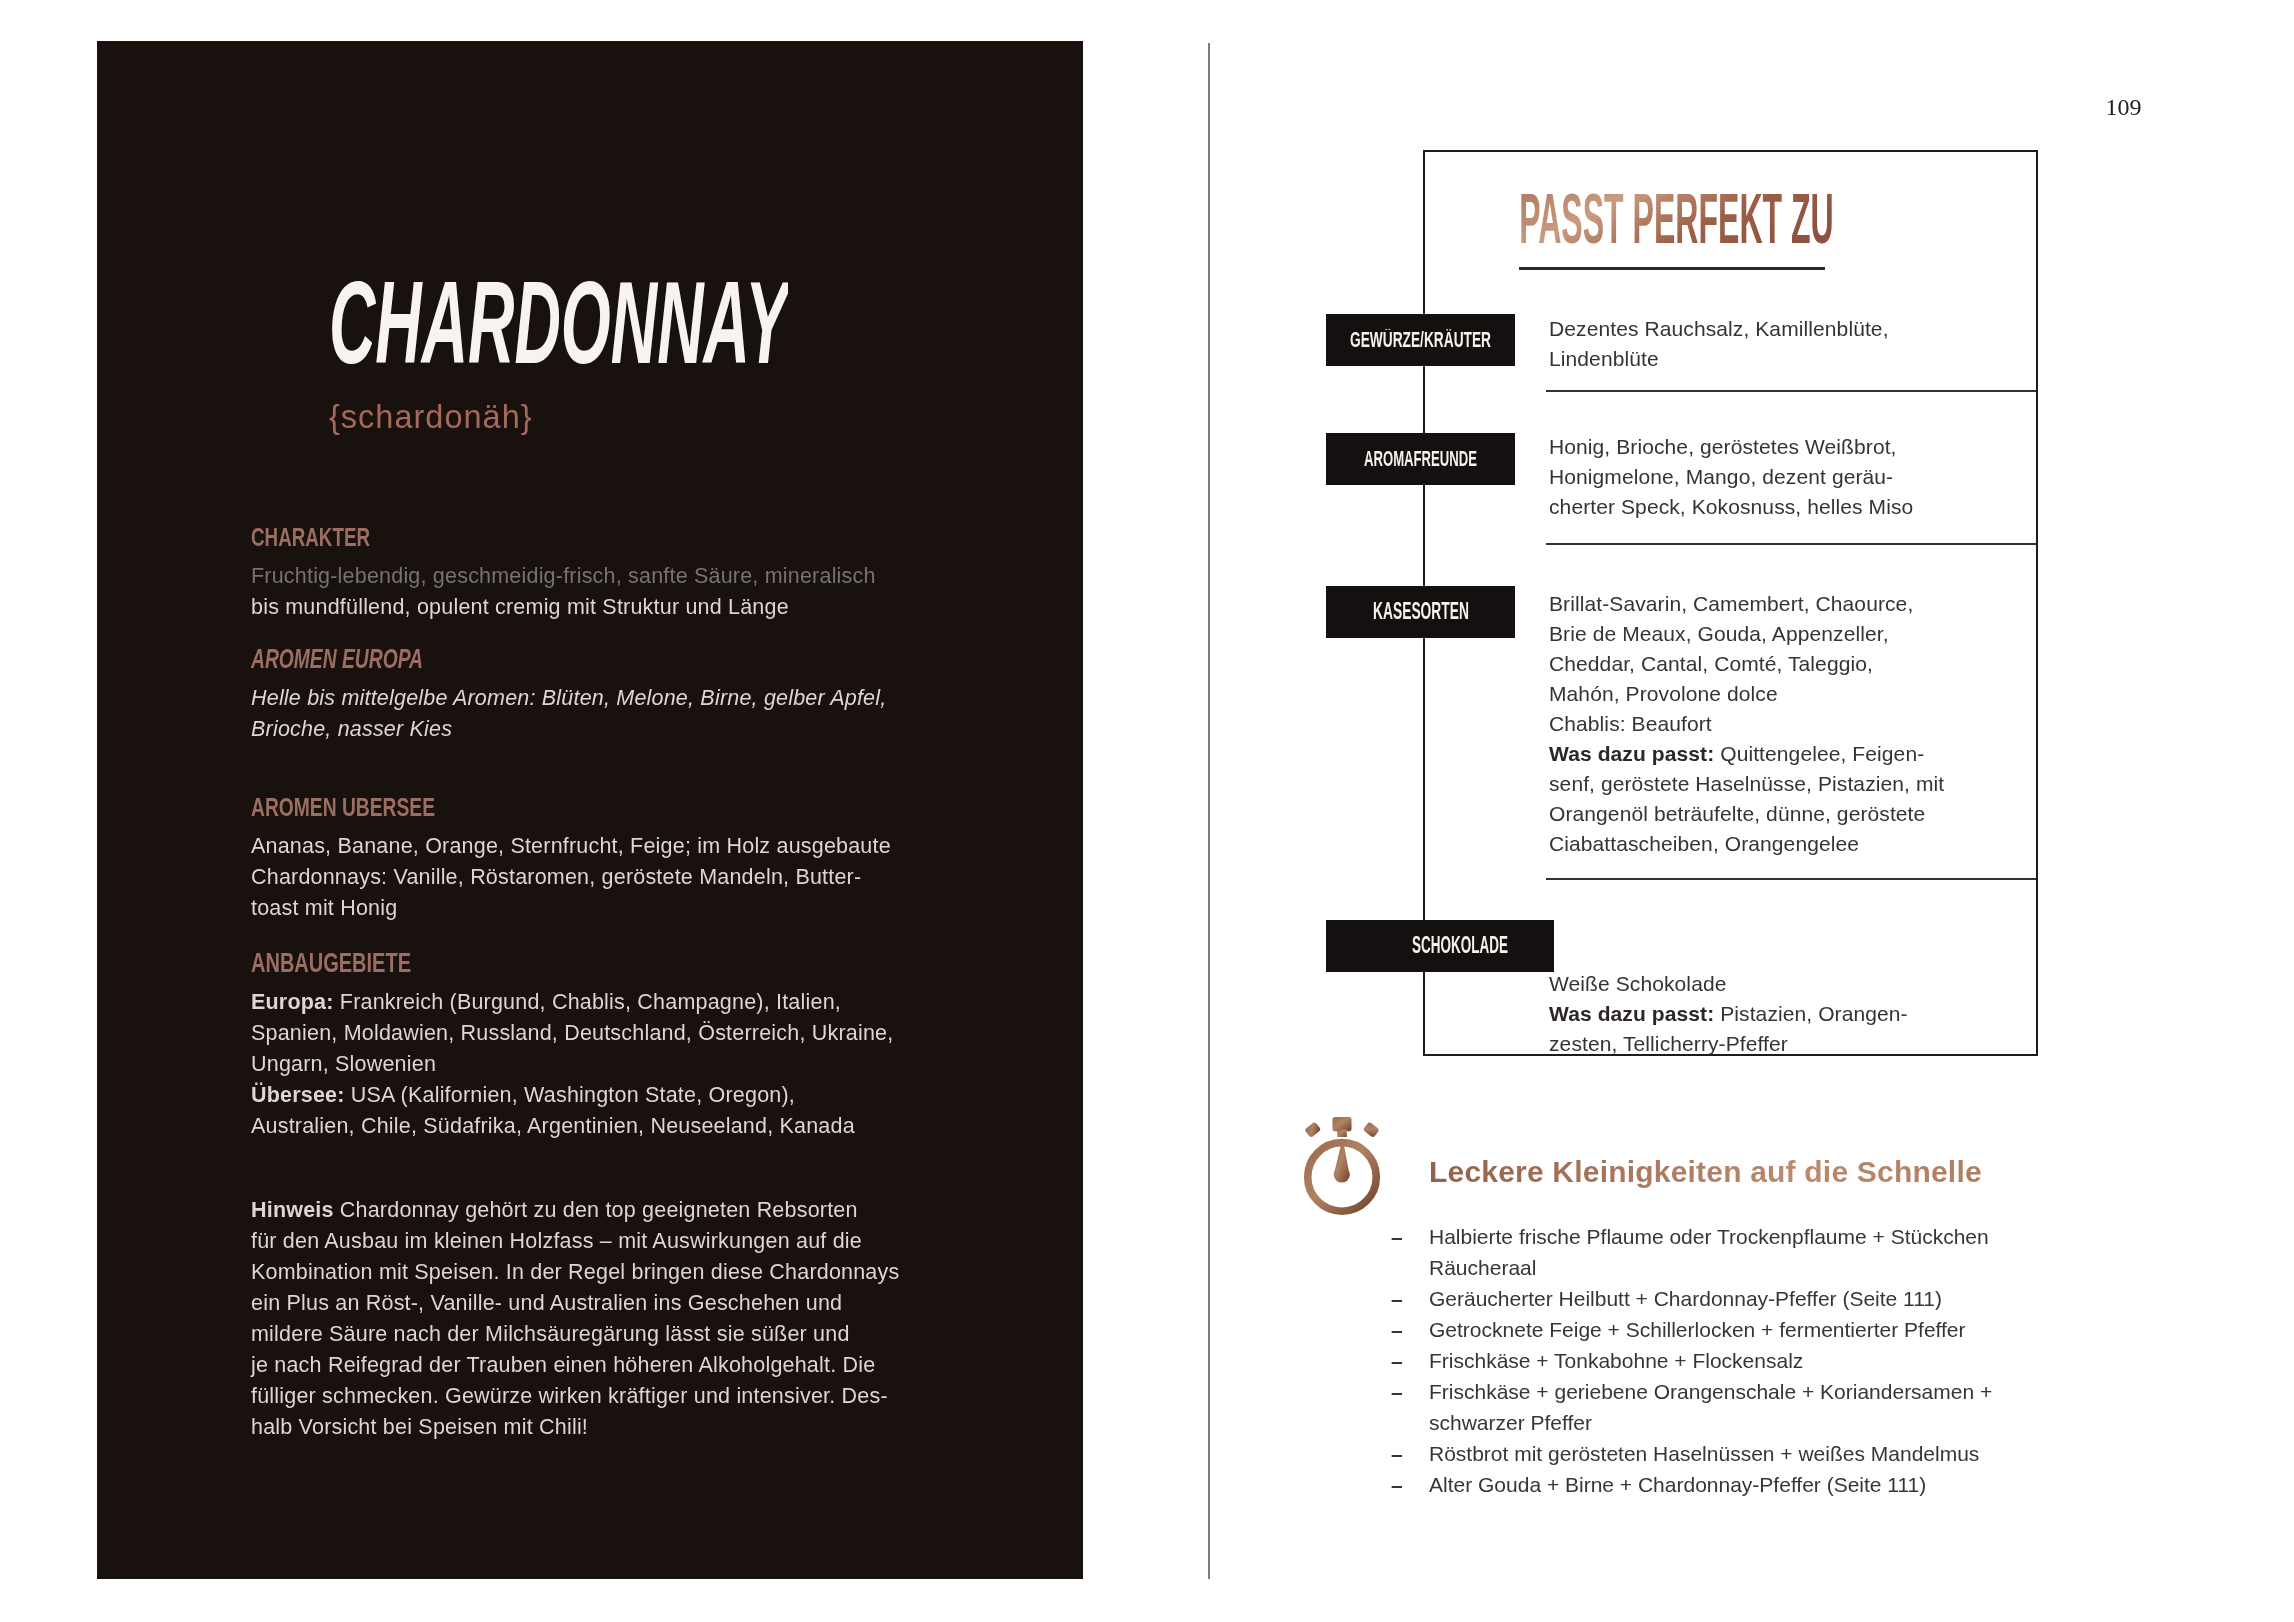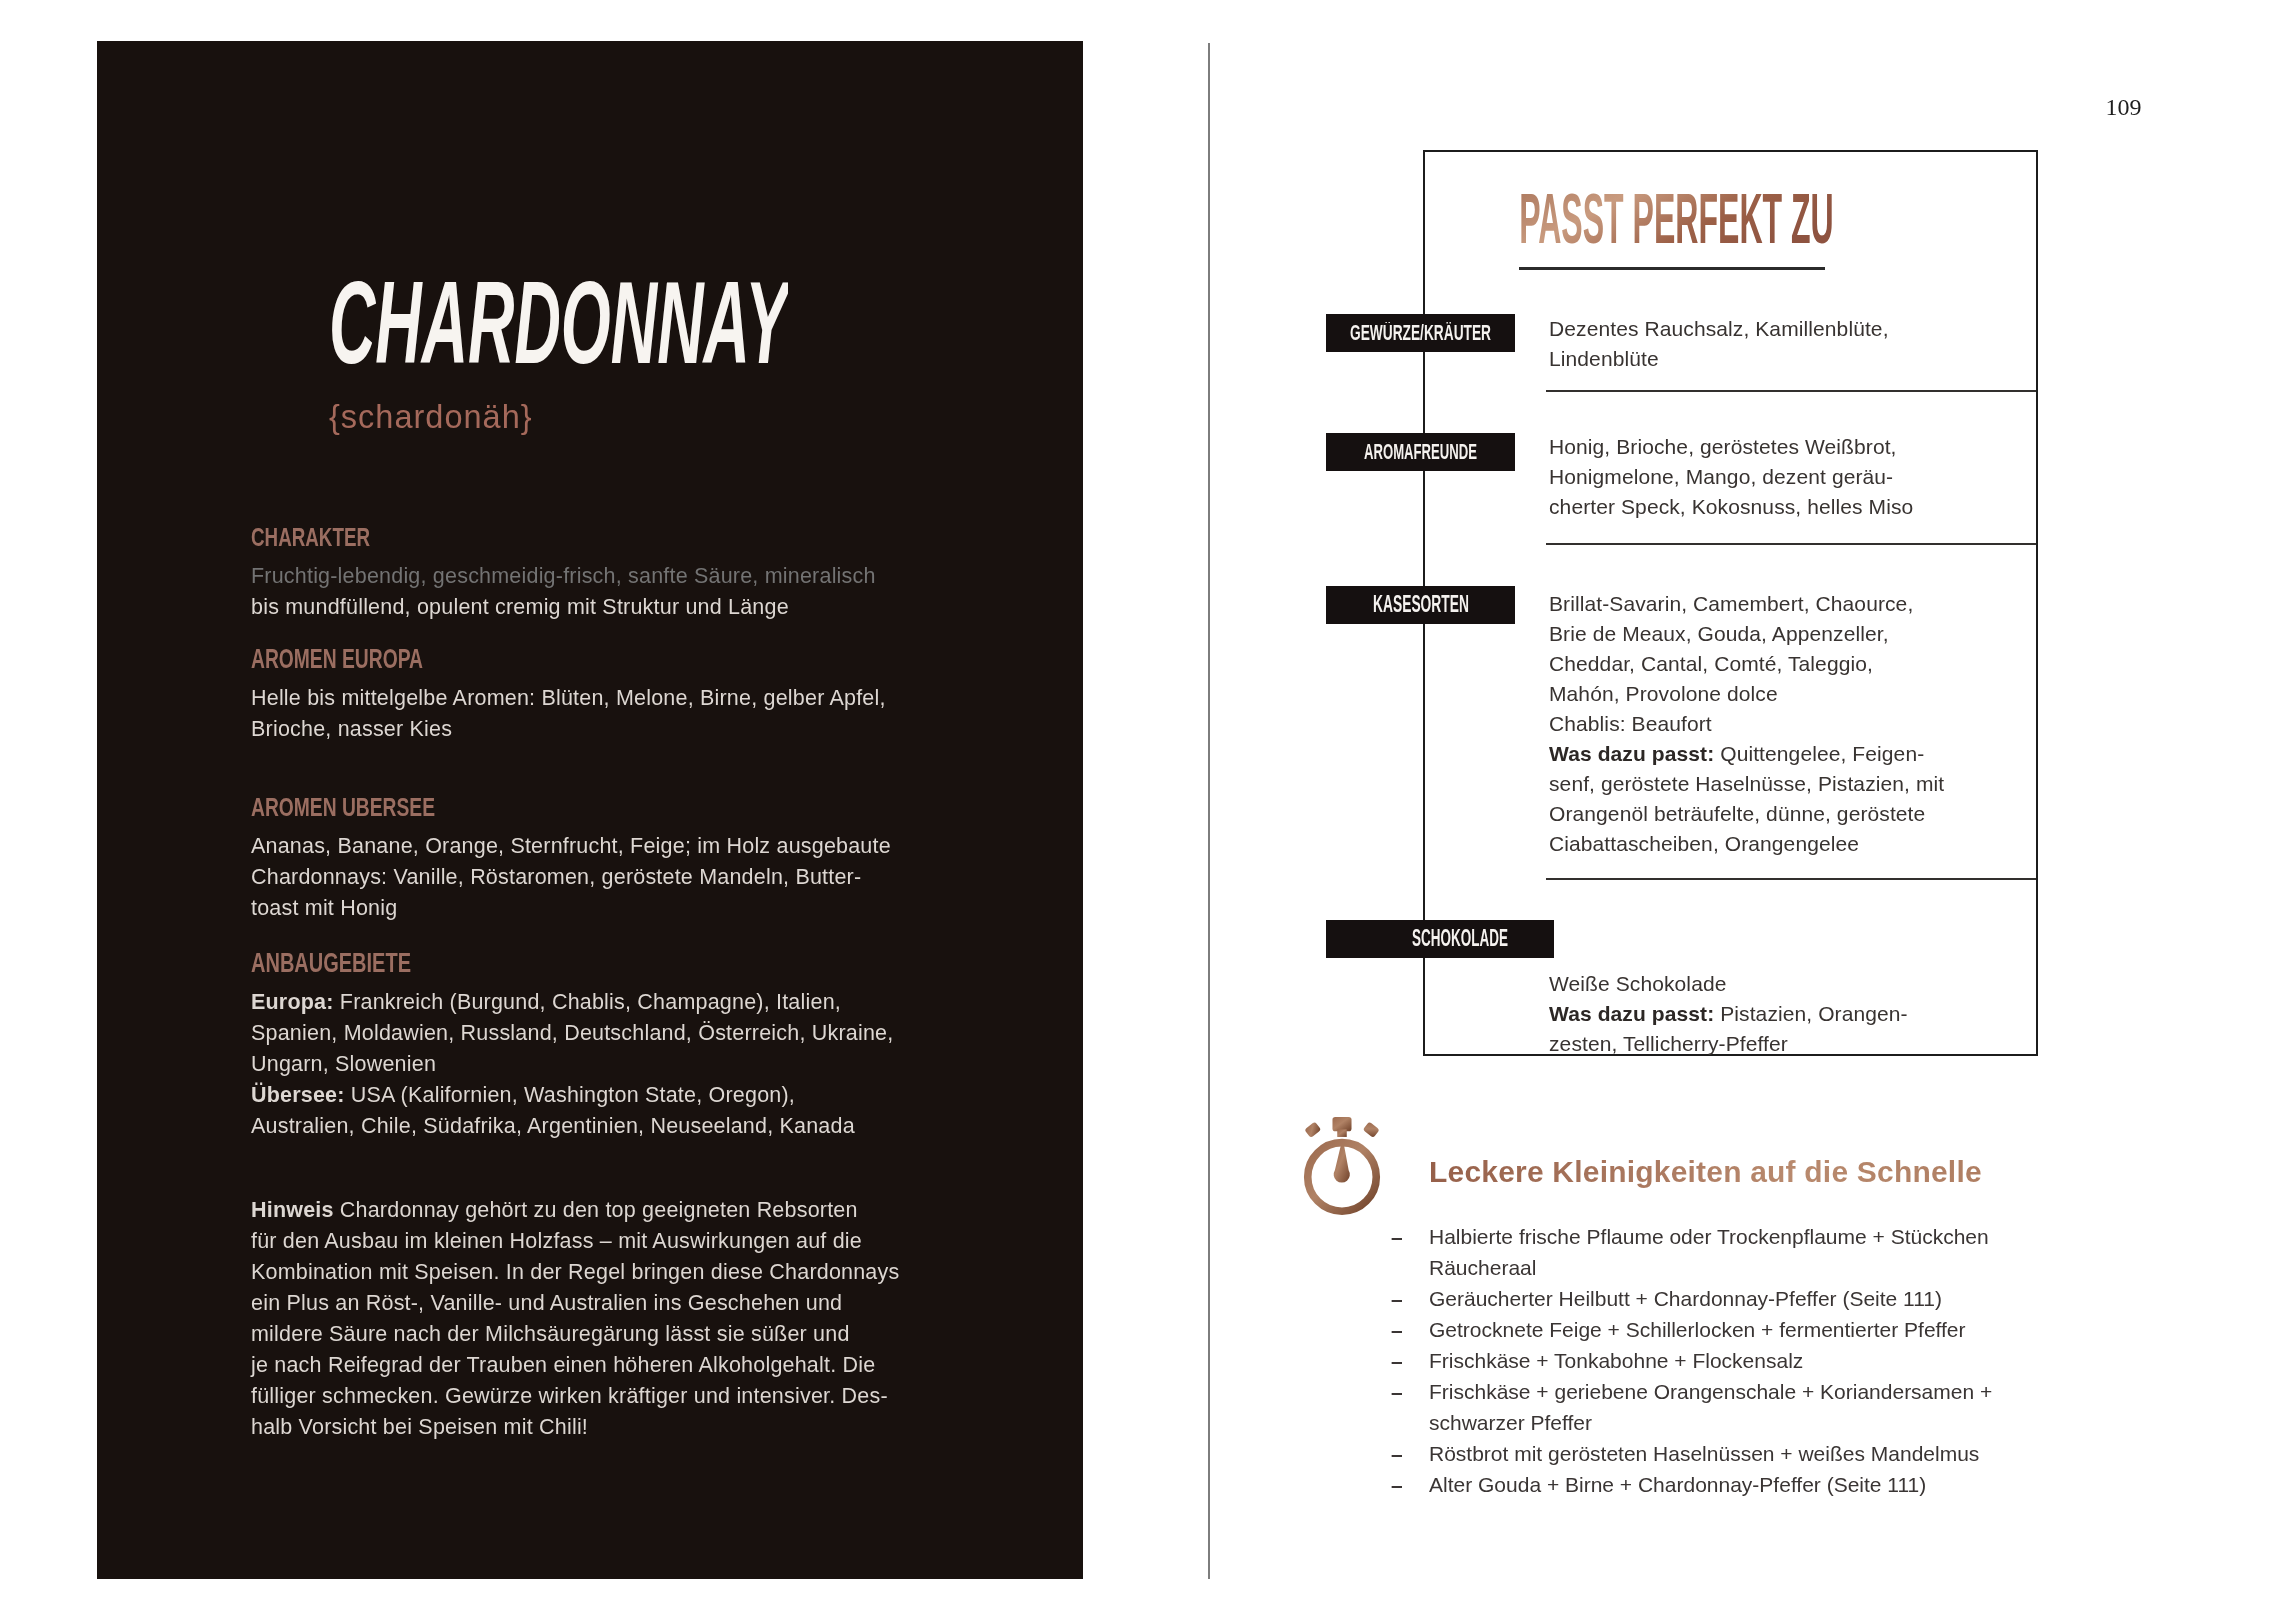--- a/index.html
+++ b/index.html
@@ -35,21 +35,21 @@
     font-family:"Liberation Serif","DejaVu Serif",serif;
     font-size:24px;color:#1e1e1e;
   }
   .pairing-card{
     left:1423px;top:150px;width:615px;height:906px;
     border:2.9px solid #1c1c1c;box-sizing:border-box;background:#ffffff;
   }
   .card-title-wrap{left:1519px;top:189px;width:315px;height:61px;}
   .card-title-underline{left:1519px;top:267px;width:306px;height:2.9px;background:#2b2b2b;}
   .row-label{
-    left:1326px;width:189px;height:38px;background:#151010;
+    left:1326px;width:189px;height:52px;background:#151010;
     display:flex;align-items:center;justify-content:center;
   }
   .row-text{left:1549px;width:483px;}
   .rp-line{
     height:30px;line-height:30px;font-size:21px;letter-spacing:0.1px;
     color:#383331;white-space:nowrap;font-weight:400;
   }
   .rp-line b{font-weight:700;color:#2c2725;}
   .row-sep{left:1546px;width:490px;height:1.9px;background:#33302e;}
   
@@ -80,21 +80,21 @@
     <div id="left-sections">
         <div class="lp-section" style="top: 485px;">
           <div class="lp-heading-svg"><svg width="119" height="25" xmlns="http://www.w3.org/2000/svg" viewBox="0 0 125 26">
               <text x="0" y="21" font-family="Liberation Sans, DejaVu Sans, sans-serif" font-weight="bold" font-size="28" textLength="125" lengthAdjust="spacingAndGlyphs" fill="#9b6e61">CHARAKTER</text>
             </svg></div>
           <div class="lp-lines">
             <div class="lp-line" style="color:#737373">Fruchtig-lebendig, geschmeidig-frisch, sanfte Säure, mineralisch</div>
             <div class="lp-line" style="color:#ddd7d2">bis mundfüllend, opulent cremig mit Struktur und Länge</div>
           </div>
         </div>
-        <div class="lp-section" style="top: 607px;">
+        <div class="lp-section" style="top: 607px; font-style: italic;">
           <div class="lp-heading-svg"><svg width="172" height="25" xmlns="http://www.w3.org/2000/svg" viewBox="0 0 180 26">
               <text x="0" y="21" font-family="Liberation Sans, DejaVu Sans, sans-serif" font-weight="bold" font-size="28" textLength="180" lengthAdjust="spacingAndGlyphs" fill="#9b6e61">AROMEN EUROPA</text>
             </svg></div>
           <div class="lp-lines">
             <div class="lp-line" style="color:#ddd7d2">Helle bis mittelgelbe Aromen: Blüten, Melone, Birne, gelber Apfel,</div>
             <div class="lp-line" style="color:#ddd7d2">Brioche, nasser Kies</div>
           </div>
         </div>
         <div class="lp-section" style="top: 755px;">
           <div class="lp-heading-svg"><svg width="184" height="25" xmlns="http://www.w3.org/2000/svg" viewBox="0 0 193 26">

